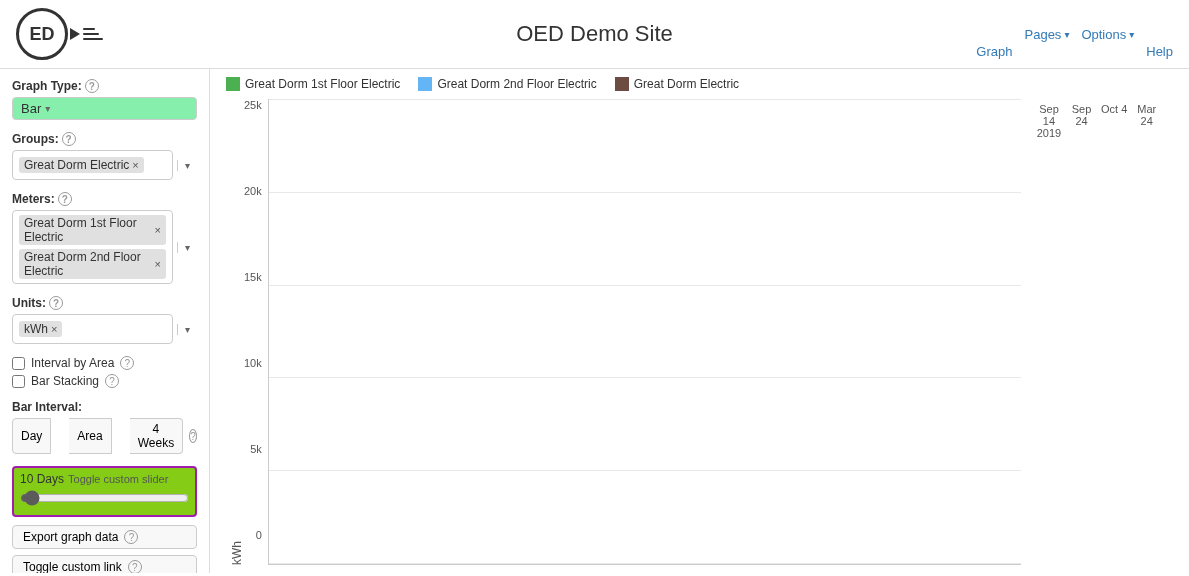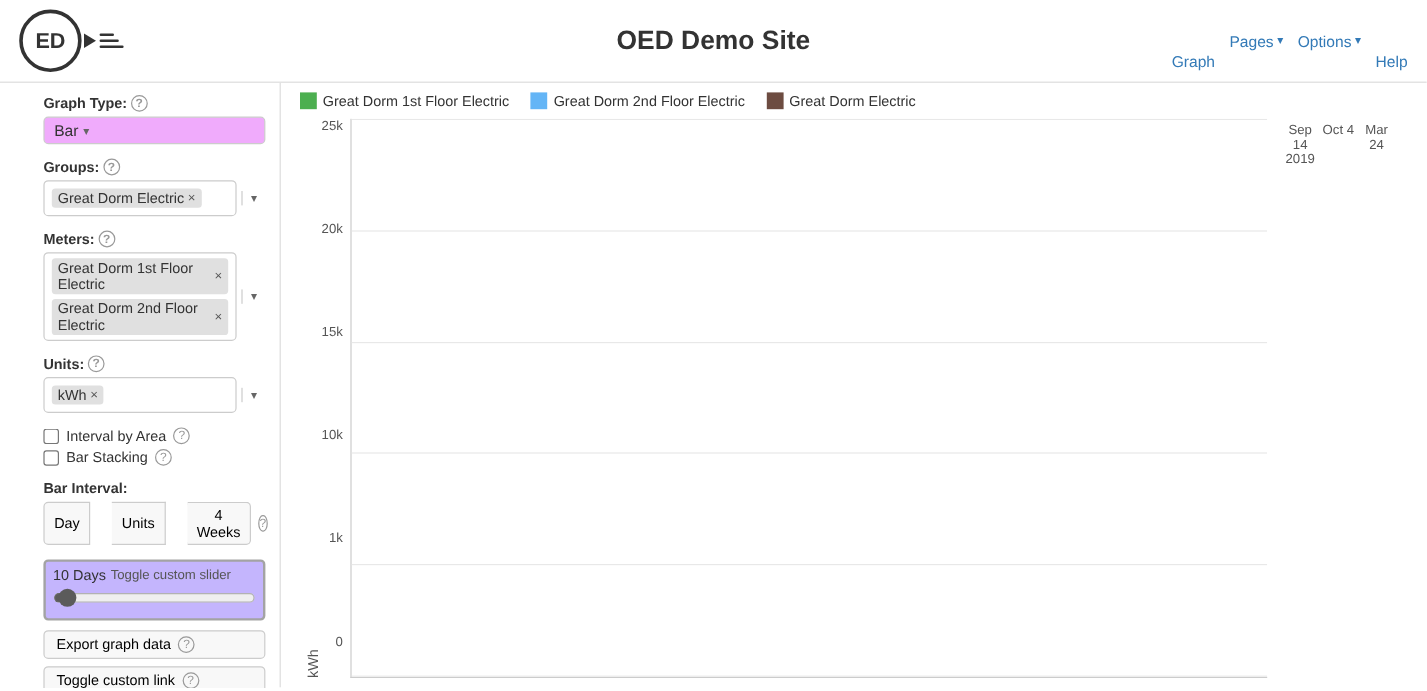--- a/index.html
+++ b/index.html
@@ -1,39 +1,39 @@
 <!DOCTYPE html>
 <html><head>
   <meta charset="utf-8">
   <style>
     * { box-sizing: border-box; margin: 0; padding: 0; }
     body { font-family: Arial, sans-serif; font-size: 13px; background: #fff; color: #333; overflow: hidden; }
 
     
     .header { display: flex; align-items: center; justify-content: space-between; padding: 8px 16px; border-bottom: 1px solid #ddd; }
-    .header-title { font-size: 22px; font-weight: bold; position: absolute; left: 50%; transform: translateX(-50%); }
+    .header-title { font-size: 22px; font-weight: normal; position: absolute; left: 50%; transform: translateX(-50%); }
     .header-logo { display: flex; align-items: center; }
     .logo-circle { width: 52px; height: 52px; border-radius: 50%; border: 3px solid #333; display: flex; align-items: center; justify-content: center; font-size: 18px; font-weight: bold; }
     .logo-speaker { display: flex; align-items: center; margin-left: 2px; }
     .header-nav { display: flex; align-items: center; gap: 12px; font-size: 13px; }
     .header-nav a { color: #337ab7; text-decoration: none; cursor: pointer; margin-top: 35px; }
     .dropdown-btn { color: #337ab7; cursor: pointer; display: flex; align-items: center; gap: 3px; text-align: right; }
     .dropdown-btn::after { content: "▾"; font-size: 10px; }
 
     
-    .main { display: flex; height: calc(576px - 72px); padding-left: 24px; }
+    .main { display: flex; height: calc(576px - 72px); }
 
     
     .sidebar { width: 210px; min-width: 210px; padding: 10px 12px; border-right: 1px solid #ddd; overflow-y: auto; }
     .sidebar-section { margin-bottom: 12px; }
     .sidebar-label { font-weight: bold; font-size: 12px; margin-bottom: 4px; display: flex; align-items: center; gap: 3px; }
     .help-icon { display: inline-flex; align-items: center; justify-content: center; width: 14px; height: 14px; border-radius: 50%; border: 1px solid #999; font-size: 10px; color: #999; cursor: pointer; }
 
     
-    .select-btn { display: flex; align-items: center; border: 1px solid #ccc; border-radius: 4px; padding: 3px 8px; cursor: pointer; background: #f0abfc; font-size: 13px; }
+    .select-btn { display: flex; align-items: center; border: 1px solid #ccc; border-radius: 4px; padding: 3px 8px; cursor: pointer; background: #86efac; font-size: 13px; }
     .select-btn .caret { margin-left: 4px; font-size: 10px; color: #666; }
 
     
     .tag-input { border: 1px solid #ccc; border-radius: 4px; padding: 4px 6px; min-height: 30px; display: flex; flex-wrap: wrap; gap: 4px; align-items: center; background: #fff; }
     .tag { background: #e0e0e0; border-radius: 3px; padding: 1px 5px; display: flex; align-items: center; gap: 3px; font-size: 12px; }
     .tag .remove { cursor: pointer; color: #555; font-size: 11px; }
     .tag-input-wrapper { display: flex; align-items: center; }
     .dropdown-arrow { width: 20px; height: 100%; border-left: 1px solid #ccc; display: flex; align-items: center; justify-content: center; cursor: pointer; color: #666; font-size: 10px; margin-left: 4px; }
 
     
@@ -41,21 +41,21 @@
     .checkbox-row input[type=checkbox] { cursor: pointer; }
 
     
     .btn-group { display: flex; gap: 18px; }
     .btn-group button { border: 1px solid #ccc; background: #f8f8f8; padding: 3px 8px; cursor: pointer; font-size: 12px; }
     .btn-group button:first-child { border-radius: 4px 0 0 4px; }
     .btn-group button:last-child { border-radius: 0 4px 4px 0; }
     .btn-group button + button { border-left: none; }
 
     
-    .custom-days-box { border: 2px solid #a3a3a3; border-radius: 4px; padding: 4px 6px; margin-top: 4px; background: #c4b5fd; }
+    .custom-days-box { border: 2px solid #a21caf; border-radius: 4px; padding: 4px 6px; margin-top: 4px; background: #84cc16; }
     .custom-days-label { font-size: 12px; color: #333; display: flex; align-items: center; gap: 4px; margin-bottom: 4px; }
     .slider-container { margin: 2px 0; }
     .slider-container input[type=range] { width: 100%; accent-color: #5b5b5b; }
 
     
     .action-btn { display: flex; align-items: center; gap: 6px; border: 1px solid #ccc; border-radius: 4px; padding: 4px 10px; cursor: pointer; background: #f8f8f8; font-size: 12px; margin-bottom: 6px; width: 100%; }
 
     
     .chart-area { flex: 1; padding: 8px 16px; display: flex; flex-direction: column; overflow: hidden; }
     .legend { display: flex; align-items: center; gap: 18px; margin-bottom: 8px; font-size: 12px; }
@@ -180,21 +180,21 @@
         <label>Bar Stacking</label>
         <span class="help-icon">?</span>
       </div>
     </div>
 
     <div class="sidebar-section">
       <div class="sidebar-label">Bar Interval:</div>
       <div style="display:flex;align-items:center;gap:6px;">
         <div class="btn-group">
           <button class="btn-group-btn">Day</button>
-          <button class="btn-group-btn">Units</button>
+          <button class="btn-group-btn">Area</button>
           <button class="btn-group-btn">4 Weeks</button>
         </div>
         <span class="help-icon">?</span>
       </div>
     </div>
 
     <div class="custom-days-box">
       <div class="custom-days-label">
         <span>10 Days</span>
         <span style="font-size:11px;color:#555;">Toggle custom slider</span>
@@ -238,21 +238,21 @@
       </div>
     </div>
 
     <div class="chart-wrapper">
       <div class="y-axis-label">kWh</div>
       <div class="y-axis">
         <span>25k</span>
         <span>20k</span>
         <span>15k</span>
         <span>10k</span>
-        <span>1k</span>
+        <span>5k</span>
         <span>0</span>
       </div>
       <div class="chart-inner">
         <div class="bars-and-grid">
 
           <div class="grid-lines">
             <div class="grid-line"></div>
             <div class="grid-line"></div>
             <div class="grid-line"></div>
             <div class="grid-line"></div>
@@ -300,19 +300,20 @@
                 <div class="bar" title="Oct 19, 2019 - Oct 28, 2019
 Great Dorm 2nd Floor Electric" style="background: rgb(100, 181, 246); height: 56%; width: 22px; min-width: 18px; position: relative;"></div>
                 <div class="bar" title="Oct 19, 2019 - Oct 28, 2019
 Great Dorm Electric: 23500.25 kWh" style="background: rgb(109, 76, 65); height: 95%; width: 22px; min-width: 18px; position: relative;"></div>
               </div>
             </div>
         </div>
 
         <div class="x-axis">
           <div class="x-label">Sep 14<br>2019</div>
+          <div class="x-label">Sep 24</div>
           <div class="x-label">Oct 4</div>
           <div class="x-label">Mar 24</div>
         </div>
       </div>
     </div>
   </div>
 </div>
 
 </body></html>

